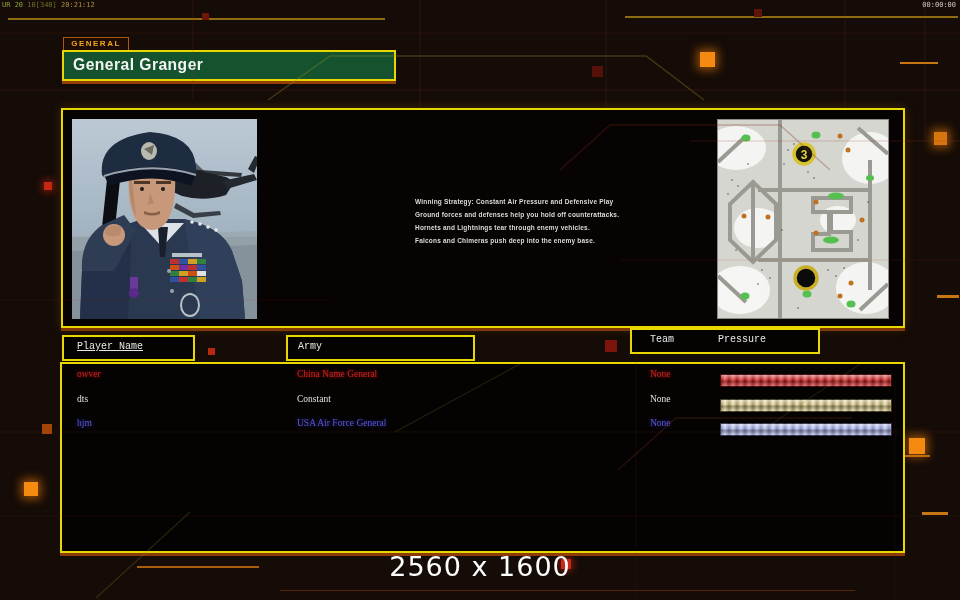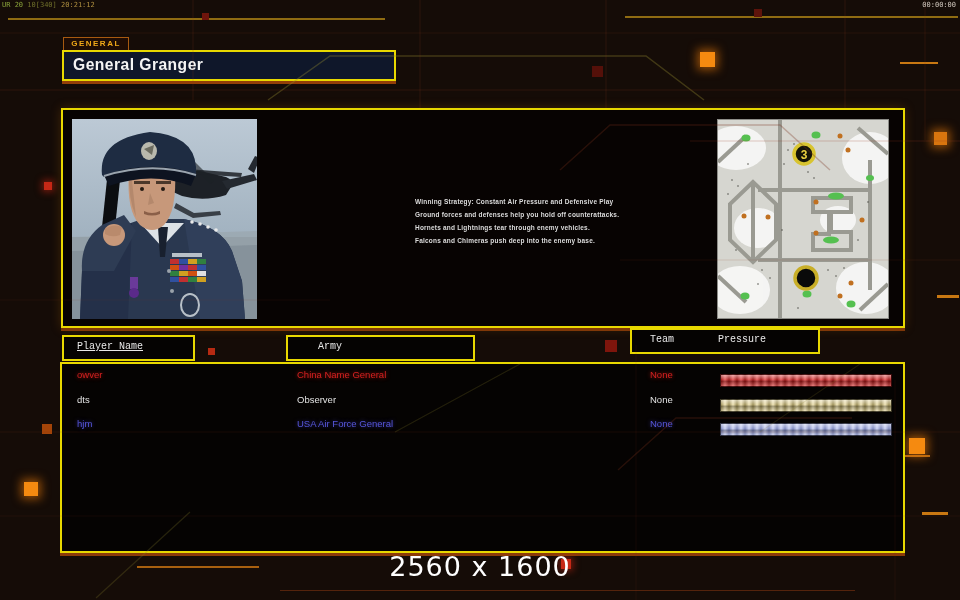--- a/index.html
+++ b/index.html
@@ -15,42 +15,42 @@
   #decor-over{position:absolute;inset:0;z-index:6;pointer-events:none;}
   
   #debug-text{left:2px;top:1px;font-family:"DejaVu Sans Mono",monospace;font-size:7px;z-index:7;letter-spacing:0;}
   #debug-text .seg-fps{color:#8aa23a;}
   #debug-text .seg-detail{color:#6f6f2a;}
   #debug-text .seg-time{color:#ad8d3f;}
   #match-timer{right:4px;top:1px;font-family:"DejaVu Sans Mono",monospace;font-size:7px;color:#cfc6bc;z-index:7;}
   
   #general-tab{left:63px;top:37px;width:64px;height:12px;background:#1e0c04;border:1px solid #a85a10;
     color:#f0a818;font-size:8px;font-weight:bold;letter-spacing:1.5px;line-height:12px;text-align:center;z-index:3;}
-  #title-box{left:62px;top:50px;width:330px;height:27px;background:#0f172a;border:2px solid #e8d800;
+  #title-box{left:62px;top:50px;width:330px;height:27px;background:#14532d;border:2px solid #e8d800;
     box-shadow:0 3px 0 rgba(190,80,10,.75);z-index:3;}
   #title-box .title-text{position:absolute;left:9px;top:3px;color:#f4f4f4;font-size:17px;font-weight:bold;
     transform:scaleX(.92);transform-origin:left;letter-spacing:.5px;white-space:nowrap;}
   
   #info-panel{left:61px;top:108px;width:840px;height:216px;background:#070302;border:2px solid #e8d800;
     box-shadow:0 3px 0 rgba(190,80,10,.6),0 0 10px rgba(200,110,0,.25);z-index:3;}
   #portrait{left:9px;top:9px;width:185px;height:200px;overflow:hidden;}
   #briefing{left:352px;top:88px;width:270px;font-size:6.5px;font-weight:bold;color:#dcdcdc;letter-spacing:.2px;}
   #briefing .b-line{margin-bottom:6px;white-space:nowrap;}
   #minimap{left:654px;top:9px;width:172px;height:200px;border:1px solid #8d8d88;box-sizing:border-box;overflow:hidden;}
   
   .hdr-box{background:#050302;border:2px solid #e8d800;height:22px;z-index:3;
     font-family:"Liberation Mono",monospace;font-size:10px;color:#e8e8e8;}
   .hdr-box span{position:absolute;top:4px;white-space:nowrap;}
   #hdr-player{left:62px;top:335px;width:129px;}
   #hdr-army{left:286px;top:335px;width:185px;}
   #hdr-team{left:630px;top:328px;width:186px;}
   
   #list-panel{left:60px;top:362px;width:841px;height:187px;background:#050302;border:2px solid #e8d800;
     box-shadow:0 3px 0 rgba(190,80,10,.7);z-index:3;}
-  .prow{position:absolute;left:0;width:100%;height:14px;font-family:Liberation Sans, sans-serif;font-size:9.5px;}
+  .prow{position:absolute;left:0;width:100%;height:14px;font-family:Liberation Serif, serif;font-size:9.5px;}
   .prow .cell{position:absolute;top:0;white-space:nowrap;}
   .cell-player{left:15px;}
   .cell-army{left:235px;}
   .cell-team{left:588px;text-align:center;}
   .c-red{color:#d42020;text-shadow:0 0 4px rgba(230,40,30,.7);}
   .c-white{color:#e2e2e2;}
   .c-blue{color:#5656da;text-shadow:0 0 4px rgba(80,80,230,.6);}
   .bar{position:absolute;left:658px;width:170px;height:11px;border:1px solid rgba(0,0,0,.65);}
   .bar::after{content:"";position:absolute;inset:0;
     background:linear-gradient(180deg,rgba(255,255,255,.5),rgba(255,255,255,.06) 42%,rgba(0,0,0,.28) 58%,rgba(255,255,255,.22));}
@@ -281,37 +281,37 @@
         <circle cx="88" cy="158" r="11" fill="#0a0a0a" stroke="#c8ae28" stroke-width="3.5"></circle>
       </g>
     </svg>
   </div>
 </div>
 
 <div id="hdr-player" class="abs hdr-box">
   <span style="left:13px;text-decoration:underline;">Player Name</span>
 </div>
 <div id="hdr-army" class="abs hdr-box">
-  <span style="left:30px;">Army</span>
+  <span style="left:10px;">Army</span>
 </div>
 <div id="hdr-team" class="abs hdr-box">
   <span style="left:18px;">Team</span>
   <span style="left:86px;">Pressure</span>
 </div>
 
 <div id="list-panel" class="abs">
   <div class="prow" style="top:5px;">
     <span class="cell cell-player c-red">owver</span>
     <span class="cell cell-army c-red">China Name General</span>
     <span class="cell cell-team c-red">None</span>
     <div class="bar bar-red" style="top:5px;"></div>
   </div>
   <div class="prow" style="top:30px;">
     <span class="cell cell-player c-white">dts</span>
-    <span class="cell cell-army c-white">Observer</span>
+    <span class="cell cell-army c-white">Constant</span>
     <span class="cell cell-team c-white">None</span>
     <div class="bar bar-tan" style="top:5px;"></div>
   </div>
   <div class="prow" style="top:54px;">
     <span class="cell cell-player c-blue">hjm</span>
     <span class="cell cell-army c-blue">USA Air Force General</span>
     <span class="cell cell-team c-blue">None</span>
     <div class="bar bar-blue" style="top:5px;"></div>
   </div>
 </div>

